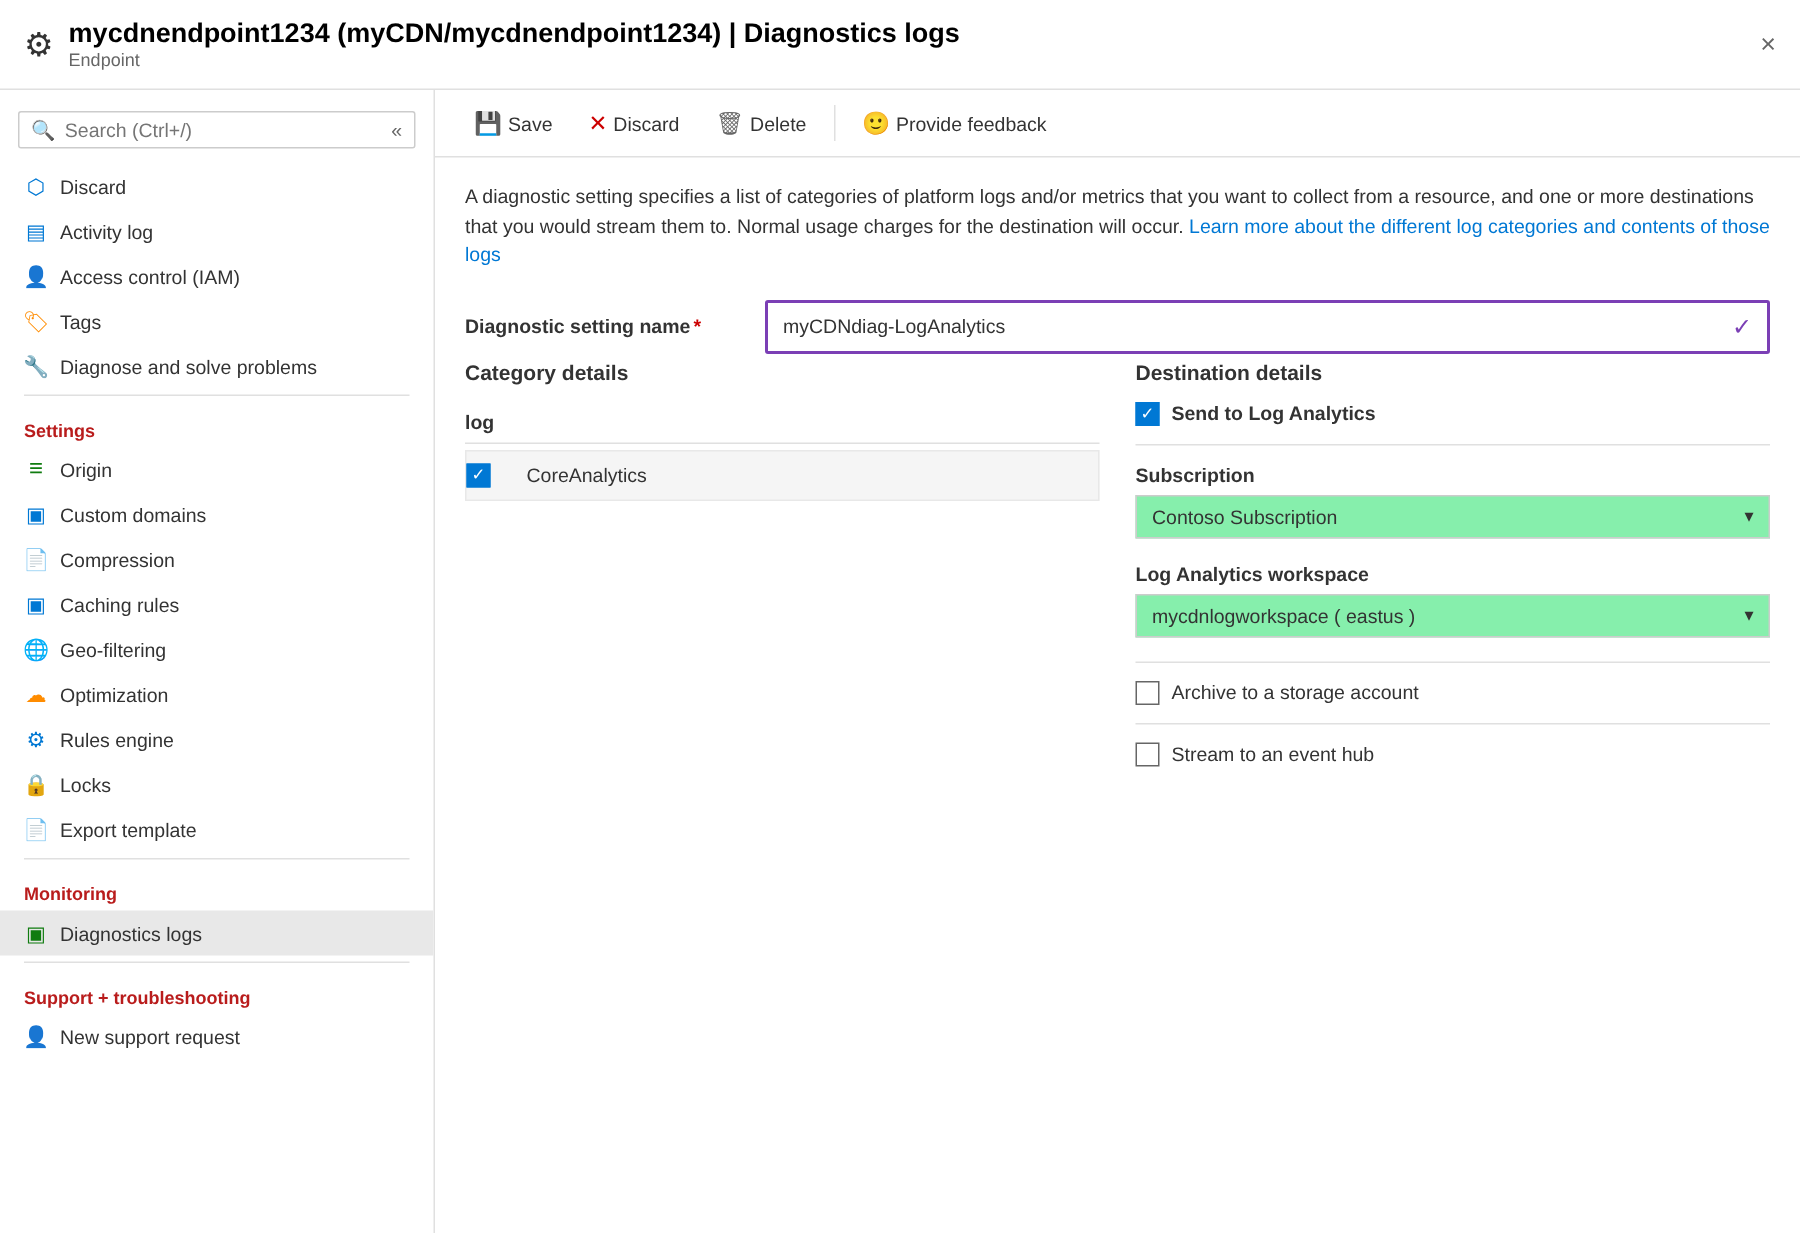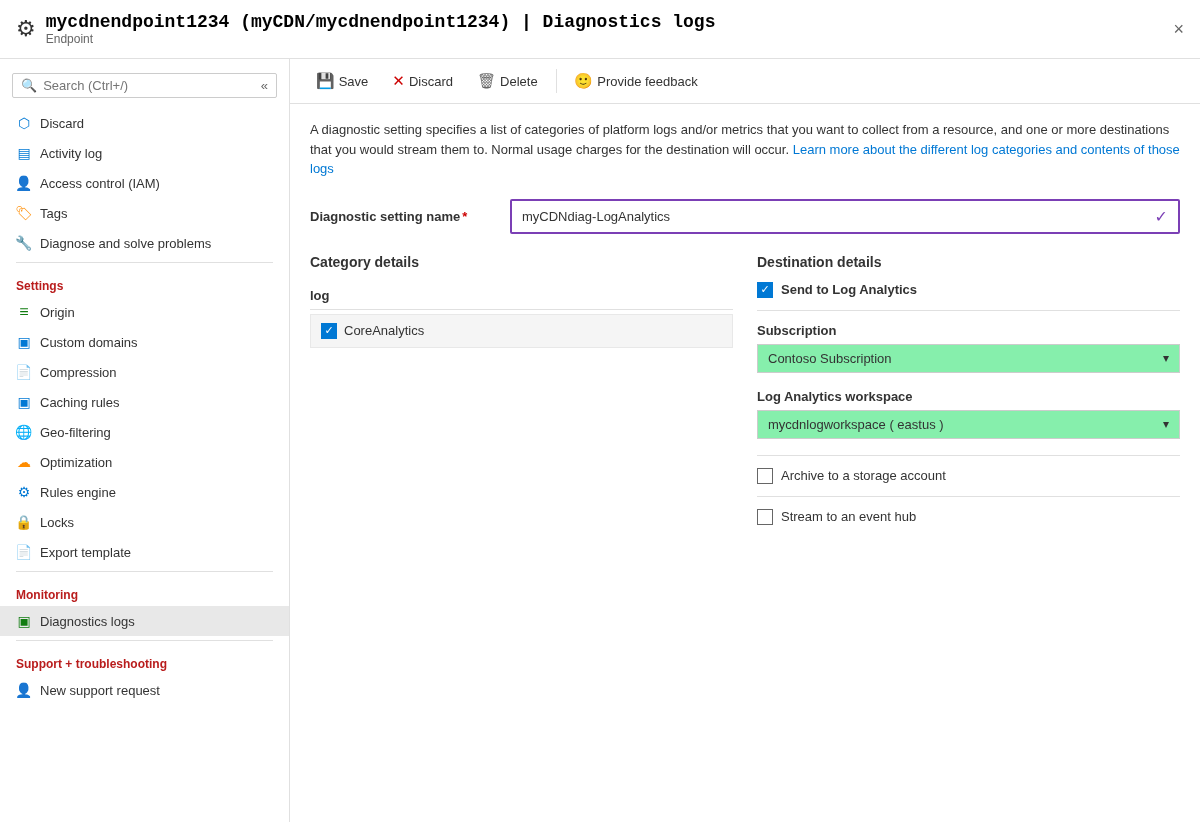--- a/index.html
+++ b/index.html
@@ -2,21 +2,21 @@
 <html><head>
   <meta charset="utf-8">
   <style>
     * { box-sizing: border-box; margin: 0; padding: 0; }
     body { font-family: 'Segoe UI', Arial, sans-serif; font-size: 13px; color: #333; background: #fff; display: flex; flex-direction: column; height: 822px; overflow: hidden; }
 
     
     .header { display: flex; align-items: center; justify-content: space-between; padding: 12px 16px; border-bottom: 1px solid #e0e0e0; background: #fff; }
     .header-left { display: flex; align-items: center; gap: 10px; }
     .header-title-group {}
-    .header-title { font-size: 18px; font-weight: 600; color: #000; font-family: Liberation Mono, monospace; }
+    .header-title { font-size: 18px; font-weight: 600; color: #000; }
     .header-subtitle { font-size: 12px; color: #666; }
     .header-gear { font-size: 22px; color: #333; }
     .close-btn { font-size: 18px; color: #666; cursor: pointer; background: none; border: none; }
 
     
     .main-layout { display: flex; flex: 1; overflow: hidden; }
 
     
     .sidebar { width: 290px; border-right: 1px solid #e0e0e0; overflow-y: auto; padding: 8px 0; flex-shrink: 0; }
     .sidebar-search { margin: 6px 12px 10px; display: flex; align-items: center; border: 1px solid #ccc; border-radius: 2px; padding: 4px 8px; gap: 6px; }
@@ -39,35 +39,35 @@
     .toolbar-btn .btn-icon { font-size: 15px; }
     .toolbar-divider { width: 1px; height: 24px; background: #e0e0e0; margin: 0 4px; }
 
     
     .content-body { flex: 1; overflow-y: auto; padding: 16px 20px; }
 
     .description-text { font-size: 13px; color: #333; line-height: 1.5; margin-bottom: 20px; }
     .description-text a { color: #0078d4; text-decoration: none; }
 
     
-    .form-row { display: flex; align-items: center; margin-bottom: 20px; }
+    .form-row { display: flex; align-items: center; margin-bottom: 4px; }
     .form-label { font-size: 13px; font-weight: 600; color: #333; min-width: 200px; }
     .required-star { color: #c00; margin-left: 2px; }
     .form-input { flex: 1; border: 2px solid #7b3fb5; border-radius: 2px; padding: 6px 10px; font-size: 13px; outline: none; display: flex; align-items: center; justify-content: space-between; }
     .form-input-check { color: #7b3fb5; font-size: 16px; }
 
     
     .two-col { display: flex; gap: 24px; }
     .col-left { flex: 1; }
     .col-right { flex: 1; }
     .col-header { font-size: 14px; font-weight: 600; color: #333; margin-bottom: 12px; }
 
     
     .log-category-header { font-size: 13px; font-weight: 600; color: #333; padding: 6px 0; border-bottom: 1px solid #e0e0e0; margin-bottom: 4px; }
-    .log-category-row { display: flex; align-items: center; gap: 7px; padding: 8px 10px; background: #f5f5f5; border: 1px solid #e8e8e8; }
+    .log-category-row { display: flex; align-items: center; gap: 24px; padding: 8px 0; background: #f5f5f5; border: 1px solid #e8e8e8; }
     .checkbox-blue { width: 16px; height: 16px; background: #0078d4; border: 1px solid #0078d4; display: flex; align-items: center; justify-content: center; cursor: pointer; flex-shrink: 0; }
     .checkbox-blue::after { content: '✓'; color: #fff; font-size: 11px; }
     .checkbox-empty { width: 16px; height: 16px; border: 1px solid #666; background: #fff; cursor: pointer; flex-shrink: 0; }
     .send-to-row { display: flex; align-items: center; gap: 8px; padding-bottom: 12px; border-bottom: 1px solid #e0e0e0; margin-bottom: 12px; }
     .send-to-label { font-size: 13px; font-weight: 600; }
 
     .sub-section { margin-bottom: 16px; }
     .sub-label { font-size: 13px; font-weight: 600; margin-bottom: 6px; }
     .dropdown { display: flex; align-items: center; justify-content: space-between; border: 1px solid #ccc; padding: 6px 10px; font-size: 13px; cursor: pointer; background: #86efac; }
     .dropdown-arrow { color: #333; font-size: 12px; }

